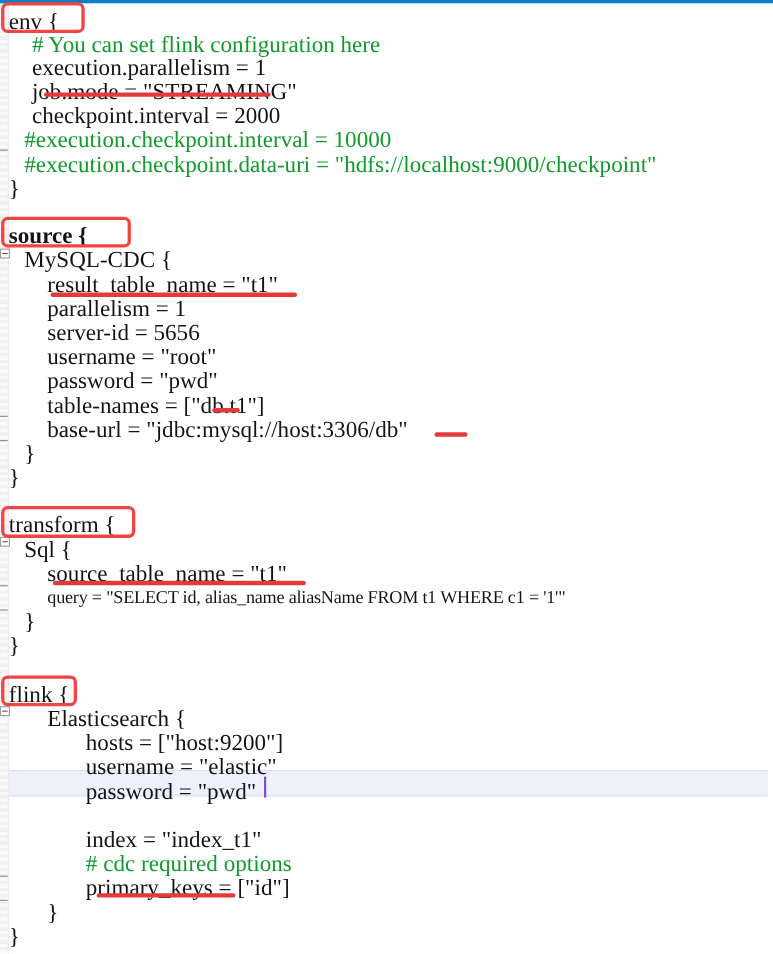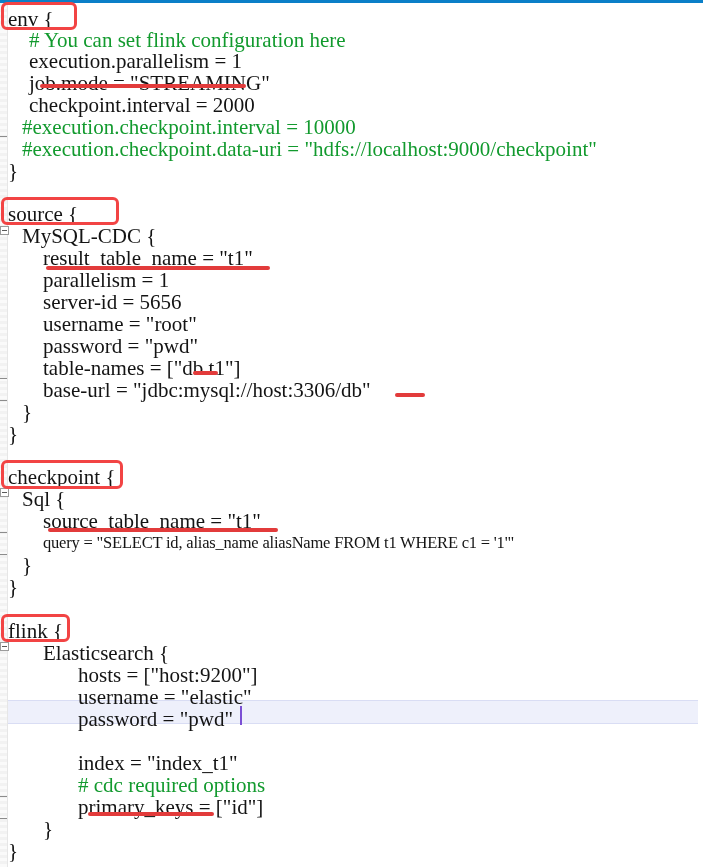--- a/index.html
+++ b/index.html
@@ -158,33 +158,33 @@
   <div class="code-surface" id="code-surface">
       <div class="code-line" style="top: 4px; padding-left: 0px;">env {</div>
       <div class="code-line comment" style="top: 25px; padding-left: 21px;"># You can set flink configuration here</div>
       <div class="code-line" style="top: 46px; padding-left: 21px;">execution.parallelism = 1</div>
       <div class="code-line" style="top: 68px; padding-left: 21px;">job.mode = "STREAMING"</div>
       <div class="code-line" style="top: 90px; padding-left: 21px;">checkpoint.interval = 2000</div>
       <div class="code-line comment" style="top: 112px; padding-left: 14px;">#execution.checkpoint.interval = 10000</div>
       <div class="code-line comment" style="top: 134px; padding-left: 14px;">#execution.checkpoint.data-uri = "hdfs://localhost:9000/checkpoint"</div>
       <div class="code-line" style="top: 156px; padding-left: 0px;">}</div>
       <div class="code-line" style="top: 178px; padding-left: 0px;"></div>
-      <div class="code-line" style="top: 199px; padding-left: 0px;">source {</div>
+      <div class="code-line" style="top: 199px; padding-left: 0px; font-weight: bold;">source {</div>
       <div class="code-line" style="top: 221px; padding-left: 14px;">MySQL-CDC {</div>
       <div class="code-line" style="top: 243px; padding-left: 35px;">result_table_name = "t1"</div>
       <div class="code-line" style="top: 265px; padding-left: 35px;">parallelism = 1</div>
       <div class="code-line" style="top: 287px; padding-left: 35px;">server-id = 5656</div>
       <div class="code-line" style="top: 309px; padding-left: 35px;">username = "root"</div>
       <div class="code-line" style="top: 331px; padding-left: 35px;">password = "pwd"</div>
       <div class="code-line" style="top: 353px; padding-left: 35px;">table-names = ["db.t1"]</div>
       <div class="code-line" style="top: 375px; padding-left: 35px;">base-url = "jdbc:mysql://host:3306/db"</div>
       <div class="code-line" style="top: 397px; padding-left: 14px;">}</div>
       <div class="code-line" style="top: 419px; padding-left: 0px;">}</div>
       <div class="code-line" style="top: 441px; padding-left: 0px;"></div>
-      <div class="code-line" style="top: 462px; padding-left: 0px;">checkpoint {</div>
+      <div class="code-line" style="top: 462px; padding-left: 0px;">transform {</div>
       <div class="code-line" style="top: 484px; padding-left: 14px;">Sql {</div>
       <div class="code-line" style="top: 506px; padding-left: 35px;">source_table_name = "t1"</div>
       <div class="code-line tight" style="top: 528px; padding-left: 35px;">query = "SELECT id, alias_name aliasName FROM t1 WHERE c1 = '1'"</div>
       <div class="code-line" style="top: 550px; padding-left: 14px;">}</div>
       <div class="code-line" style="top: 572px; padding-left: 0px;">}</div>
       <div class="code-line" style="top: 594px; padding-left: 0px;"></div>
       <div class="code-line" style="top: 616px; padding-left: 0px;">flink {</div>
       <div class="code-line" style="top: 638px; padding-left: 35px;">Elasticsearch {</div>
       <div class="code-line" style="top: 660px; padding-left: 70px;">hosts = ["host:9200"]</div>
       <div class="code-line" style="top: 682px; padding-left: 70px;">username = "elastic"</div>

